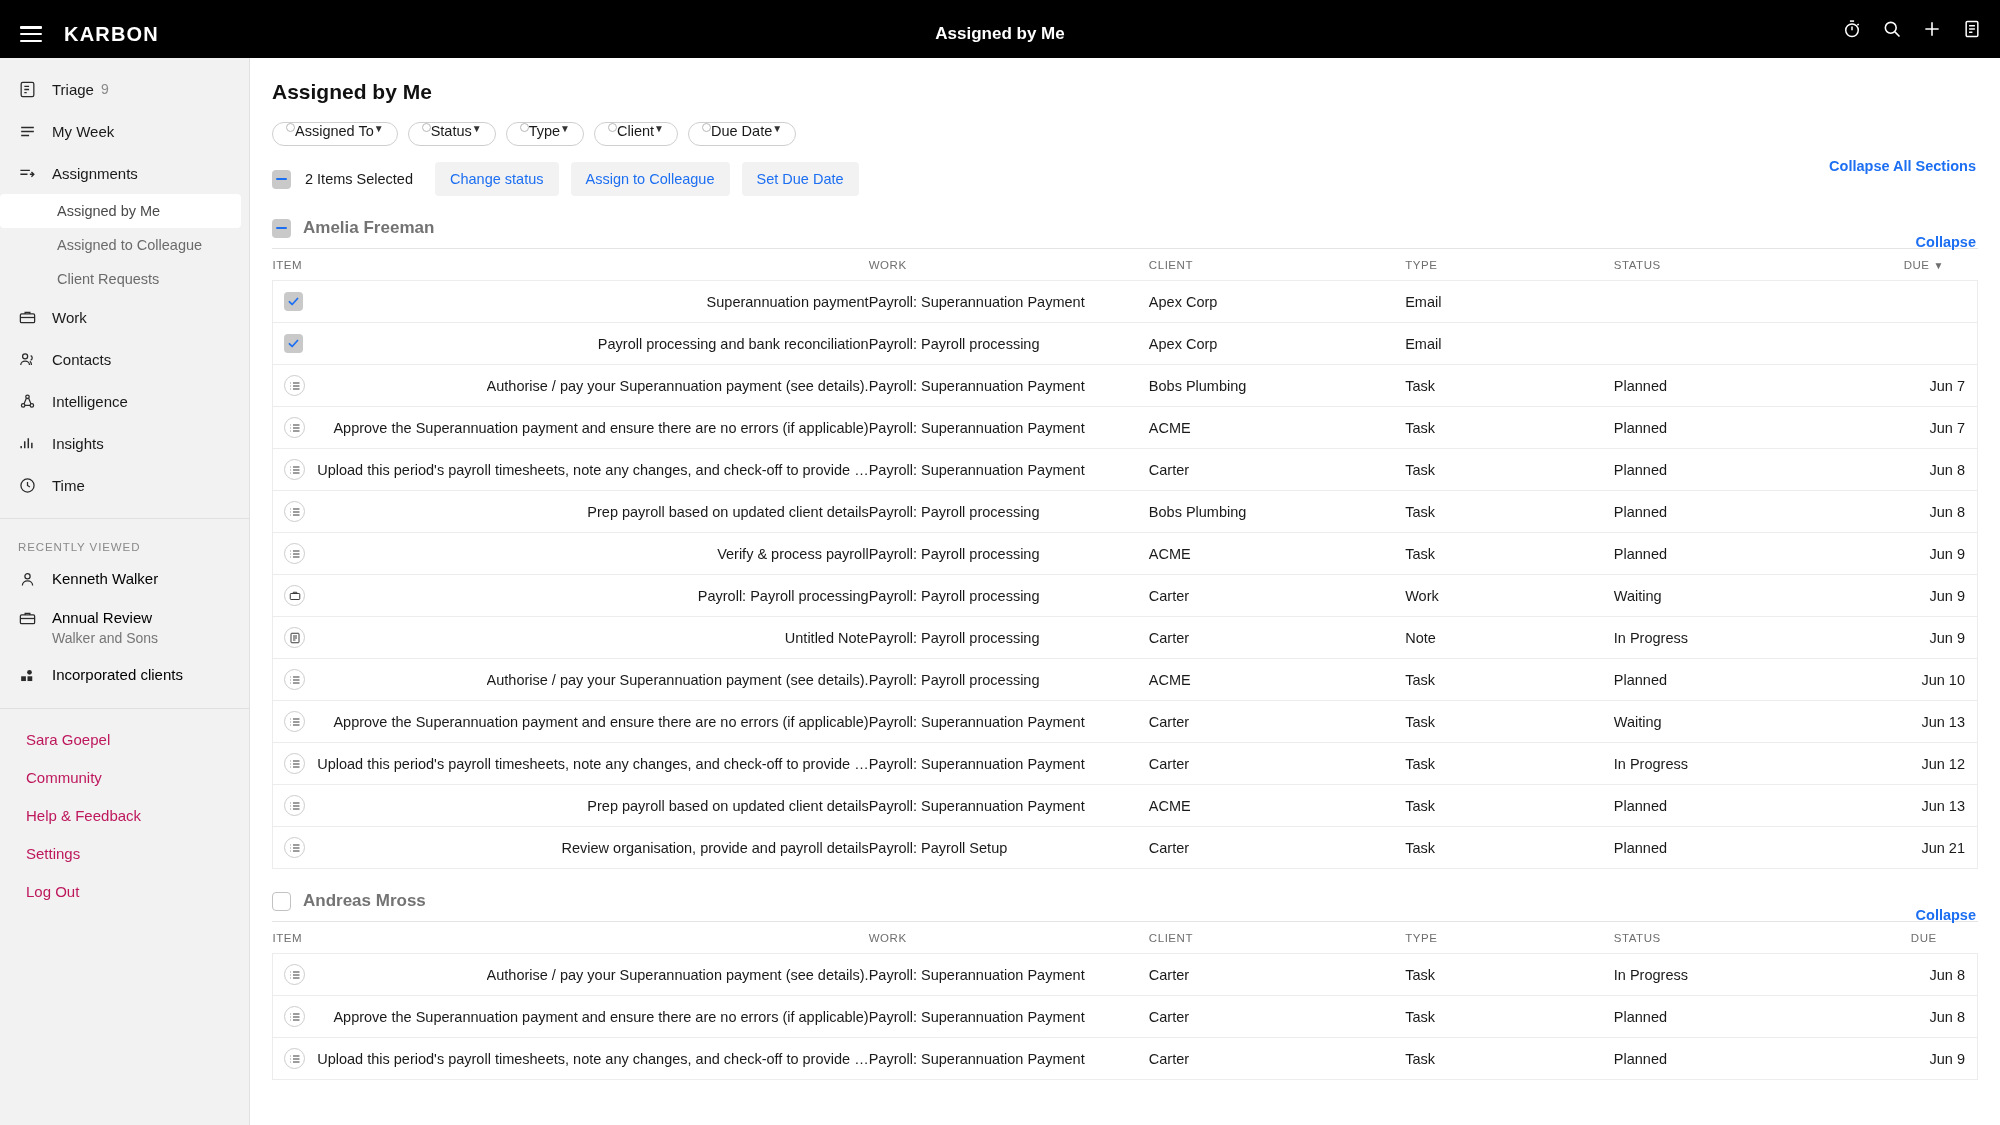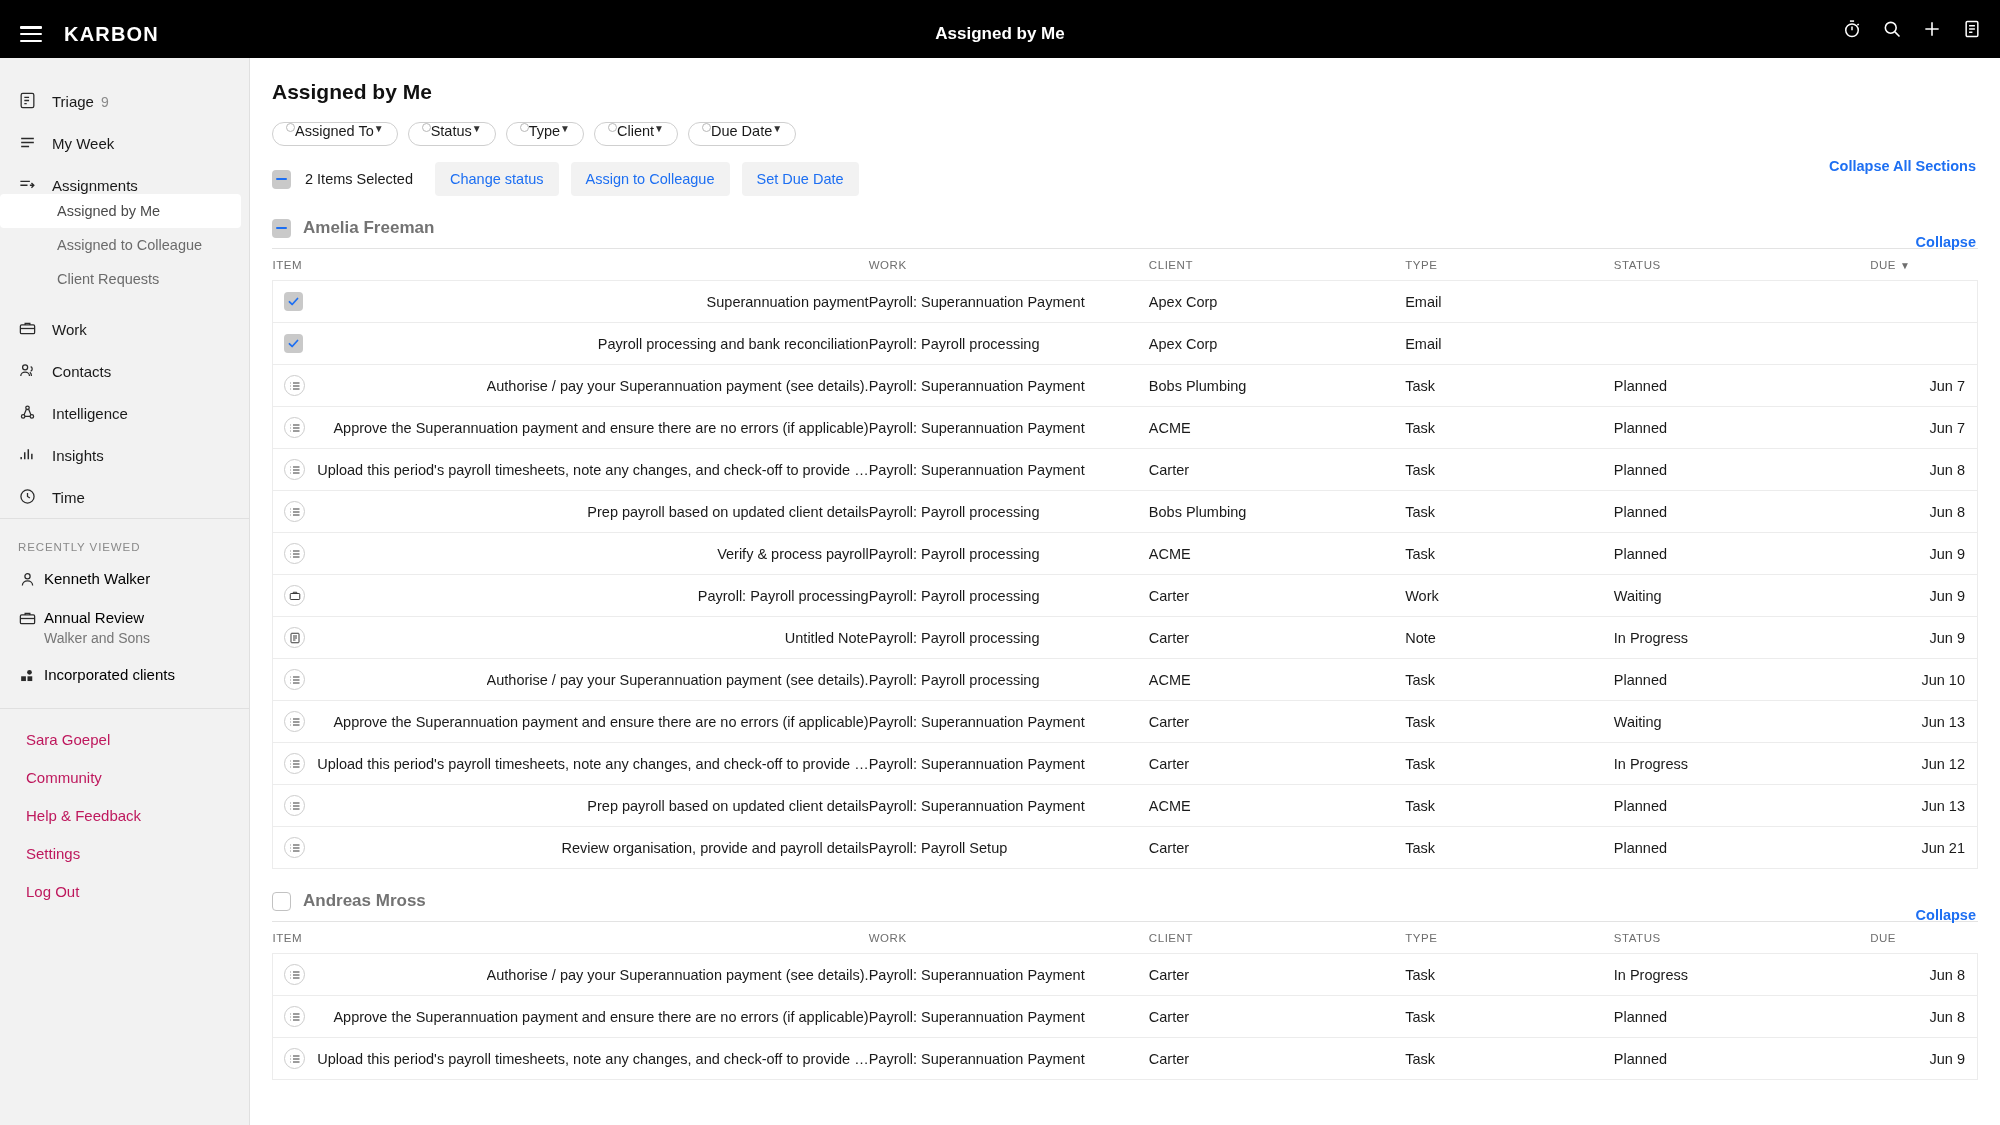--- a/index.html
+++ b/index.html
@@ -42,21 +42,21 @@
   
   .sidebar {
     position: absolute; top: 58px; left: 0;
     width: 250px; height: 1067px;
     background: #f2f2f2;
     border-right: 1px solid #e0e0e0;
     font-size: 15px;
   }
   .nav-group { padding-top: 10px; }
   .nav-item {
-    display: flex; align-items: flex-end;
+    display: flex; align-items: center;
     height: 42px; padding-left: 18px;
     color: #1a1a1a; cursor: pointer;
   }
   .nav-item .nicon {
     width: 26px; display: flex; align-items: center; justify-content: flex-start;
     flex: 0 0 26px; color: #2b2b2b;
   }
   .nav-item .nlabel { margin-left: 8px; }
   .badge-count { color: #8a8a8a; margin-left: 7px; font-size: 14px; }
   .subnav-item {
@@ -71,21 +71,21 @@
   .divider { height: 1px; background: #e0e0e0; margin: 12px 0; }
   .section-title {
     padding: 10px 0 8px 18px; font-size: 11.5px; letter-spacing: 0.9px;
     color: #8a8a8a;
   }
   .recent-item {
     display: flex; align-items: flex-start;
     padding: 8px 0 8px 18px; cursor: pointer;
   }
   .recent-item .nicon { width: 26px; flex: 0 0 26px; color: #2b2b2b; padding-top: 1px; }
-  .recent-text { line-height: 1.35; }
+  .recent-text { margin-left: 8px; line-height: 1.35; }
   .recent-sub { color: #767676; font-size: 14px; }
   .bottom-link {
     display: flex; align-items: center; height: 38px;
     padding-left: 26px; color: #be185d; font-size: 15px; cursor: pointer; text-align: center;
   }
 
   
   .main {
     position: absolute; top: 58px; left: 250px;
     width: 1750px; height: 1067px;
@@ -146,21 +146,21 @@
     color: #1d6ff2; font-size: 14.5px; font-weight: bold; cursor: pointer;
   }
   .sec-rule { height: 1px; background: #e3e3e3; margin: 10px 22px 0 22px; }
 
   table.grid { width: calc(100% - 44px); margin: 0 22px; border-collapse: collapse; table-layout: fixed; }
   table.grid th {
     text-align: left; font-size: 11.5px; font-weight: normal;
     color: #6e6e6e; letter-spacing: 0.55px;
     padding: 10px 0 9px 0;
   }
-  table.grid th.due-col { text-align: left; }
+  table.grid th.due-col { text-align: center; }
   .sort-arrow { font-size: 10px; margin-left: 4px; }
   table.grid td {
     font-size: 14.5px; color: #1a1a1a;
     padding: 0; height: 42px; vertical-align: middle;
     border-top: 1px solid #ececec;
     background: #fff;
   }
   table.grid tr.row td:first-child { border-left: 1px solid #ececec; padding-left: 11px; }
   table.grid tr.row td:last-child { border-right: 1px solid #ececec; padding-right: 12px; text-align: right; }
   table.grid tr.row:last-child td { border-bottom: 1px solid #ececec; }

